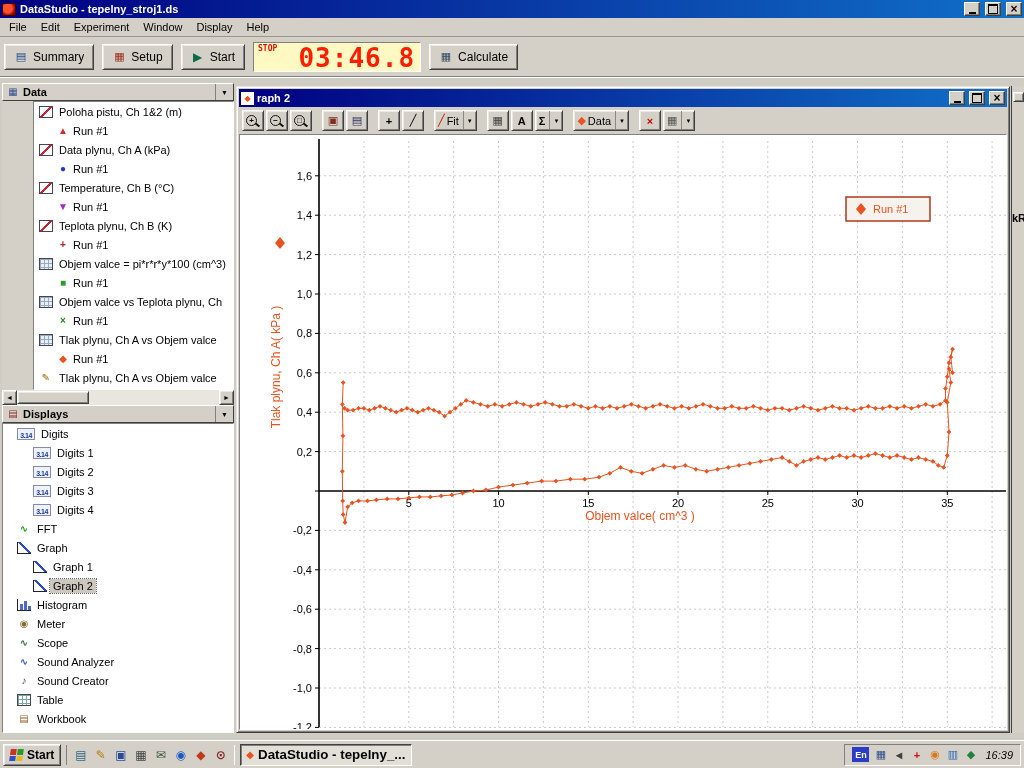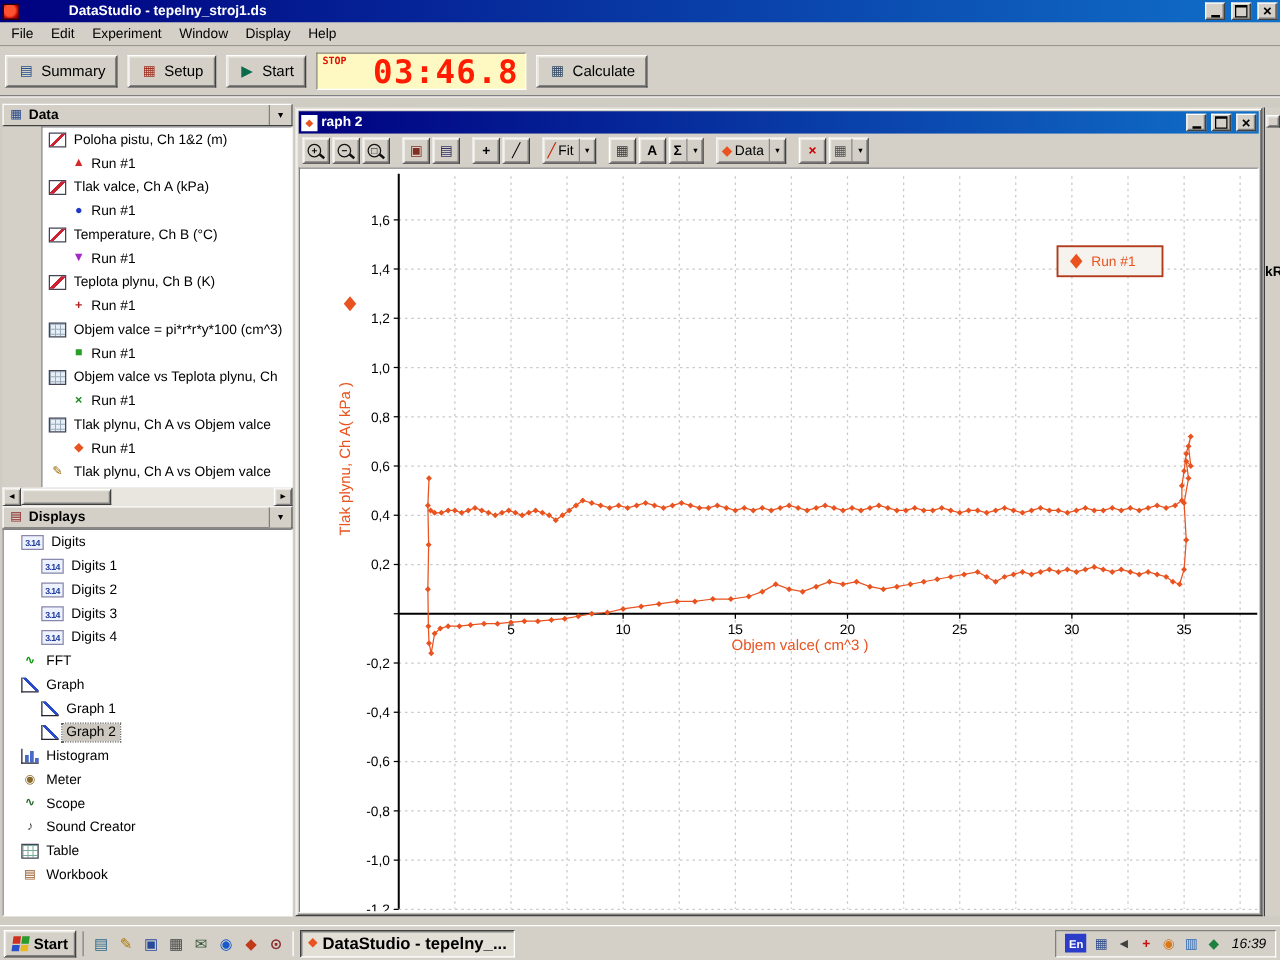--- a/index.html
+++ b/index.html
@@ -9,21 +9,21 @@
   
   .raised { background:#d4d0c8; border:1px solid; border-color:#ffffff #404040 #404040 #ffffff;
             box-shadow: inset 1px 1px 0 #ece9e2, inset -1px -1px 0 #808080; }
 
   
   .titlebar { position:absolute; left:0; top:0; right:0; height:18px;
               background:linear-gradient(90deg,#000080,#1070c8);
               display:flex; align-items:center; padding:0 2px; color:#fff; font-weight:bold; gap:4px; }
   .app-icon { width:14px; height:13px; background:radial-gradient(circle at 40% 40%, #ff5030 0 45%, #b00000 70%, #700000 100%);
               border:1px solid #300; flex:none; }
-  .title-text { flex:1; font-size:11px; white-space:nowrap; overflow:hidden;margin-left:35px; }
+  .title-text { flex:1; font-size:11px; white-space:nowrap; overflow:hidden; }
   .tb-btn { width:16px; height:14px; display:grid; place-items:center; font-size:9px; color:#000;
             background:#d4d0c8; border:1px solid; border-color:#fff #404040 #404040 #fff;
             box-shadow:inset -1px -1px 0 #808080; margin-left:1px; }
   .tb-btn.min::before { content:""; width:7px; height:2px; background:#000; margin-top:7px; }
   .tb-btn.max::before { content:""; width:8px; height:7px; border:1px solid #000; border-top-width:2px; }
   .tb-btn.close::before { content:"×"; font-size:12px; font-weight:bold; line-height:10px; }
 
   
   .menubar { position:absolute; left:0; top:18px; right:0; height:19px; background:#d4d0c8;
              display:flex; align-items:center; padding-left:2px; border-bottom:1px solid #9a968e; }
@@ -221,21 +221,21 @@
 
       <div class="tree-item lvl1">
         <span class="t-icon"></span>
         <span class="t-marker" style="color: rgb(212, 42, 42);">▲</span>
         <span class="t-label">Run #1</span>
       </div>
 
       <div class="tree-item lvl0">
         <span class="t-icon ic-sensor"></span>
 
-        <span class="t-label">Tlak valce, Ch A (kPa)</span>
+        <span class="t-label">Data plynu, Ch A (kPa)</span>
       </div>
 
       <div class="tree-item lvl1">
         <span class="t-icon"></span>
         <span class="t-marker" style="color: rgb(32, 56, 200);">●</span>
         <span class="t-label">Run #1</span>
       </div>
 
       <div class="tree-item lvl0">
         <span class="t-icon ic-sensor"></span>
@@ -380,20 +380,25 @@
 
         <span class="t-label">Meter</span>
       </div>
 
       <div class="tree-item lvl0">
         <span class="t-icon ic-scope"></span>
 
         <span class="t-label">Scope</span>
       </div>
 
+      <div class="tree-item lvl0">
+        <span class="t-icon ic-snda"></span>
+
+        <span class="t-label">Sound Analyzer</span>
+      </div>
 
       <div class="tree-item lvl0">
         <span class="t-icon ic-sndc"></span>
 
         <span class="t-label">Sound Creator</span>
       </div>
 
       <div class="tree-item lvl0">
         <span class="t-icon ic-table"></span>
 

